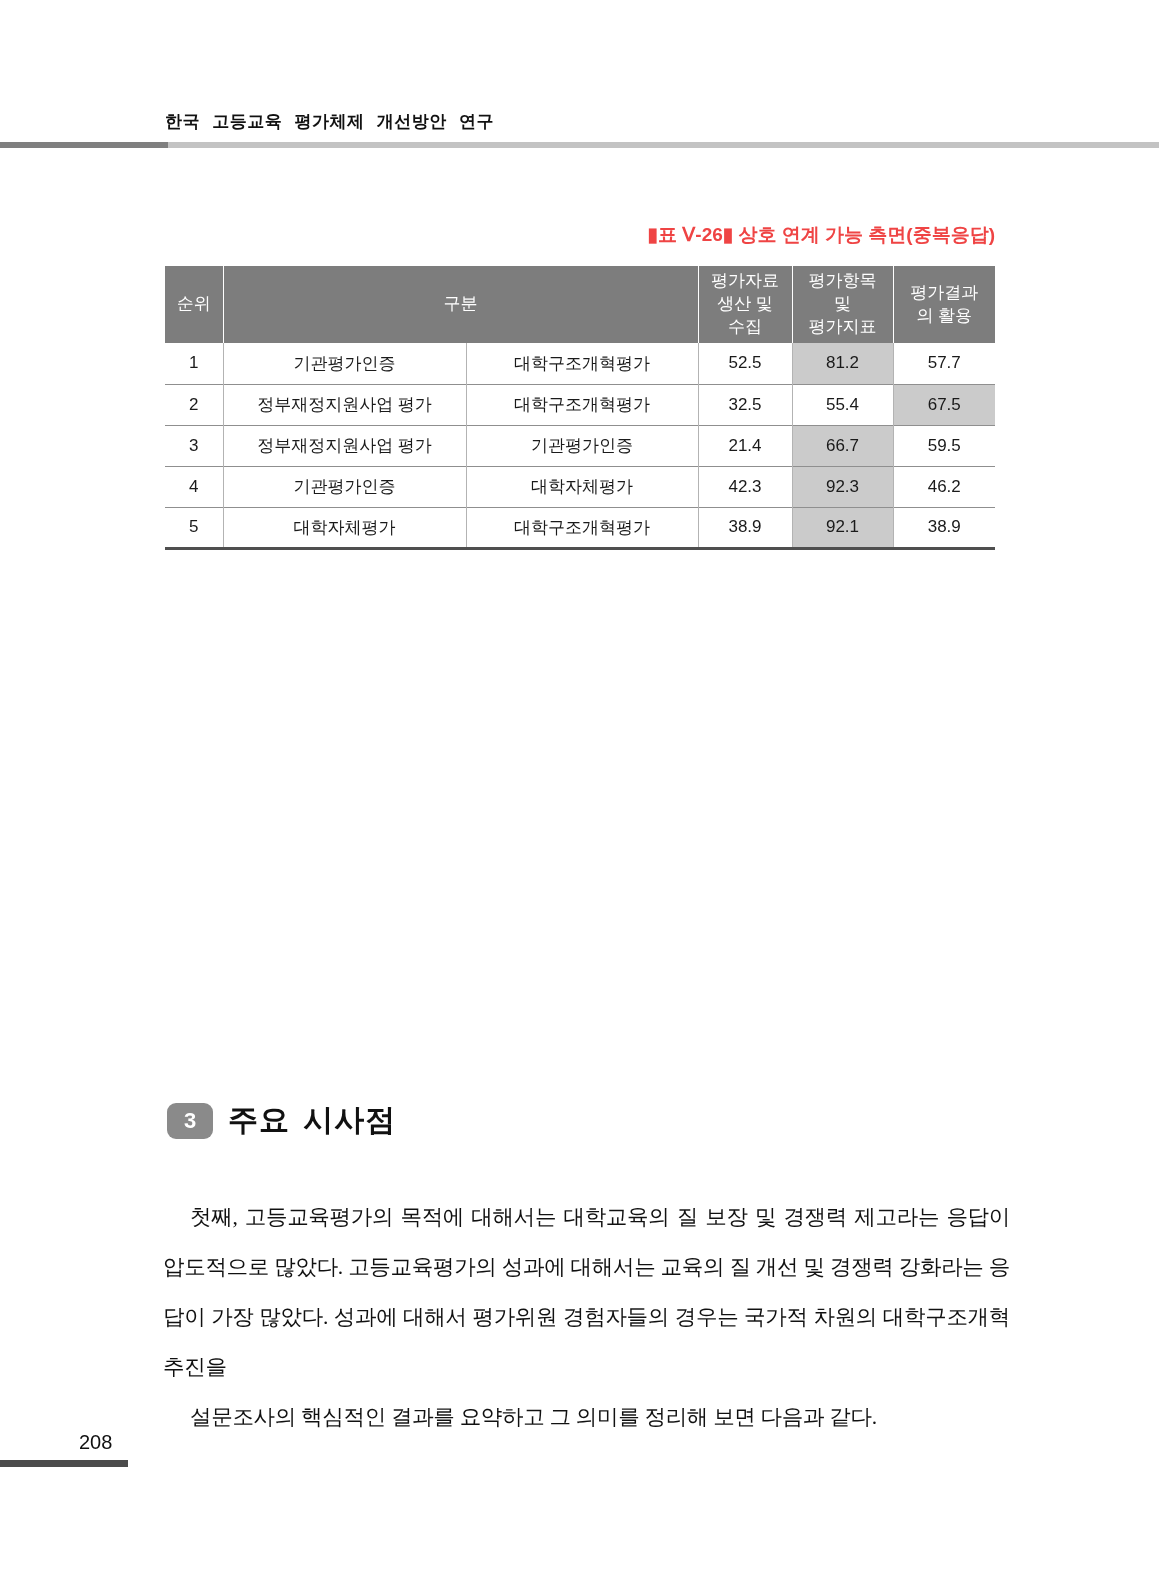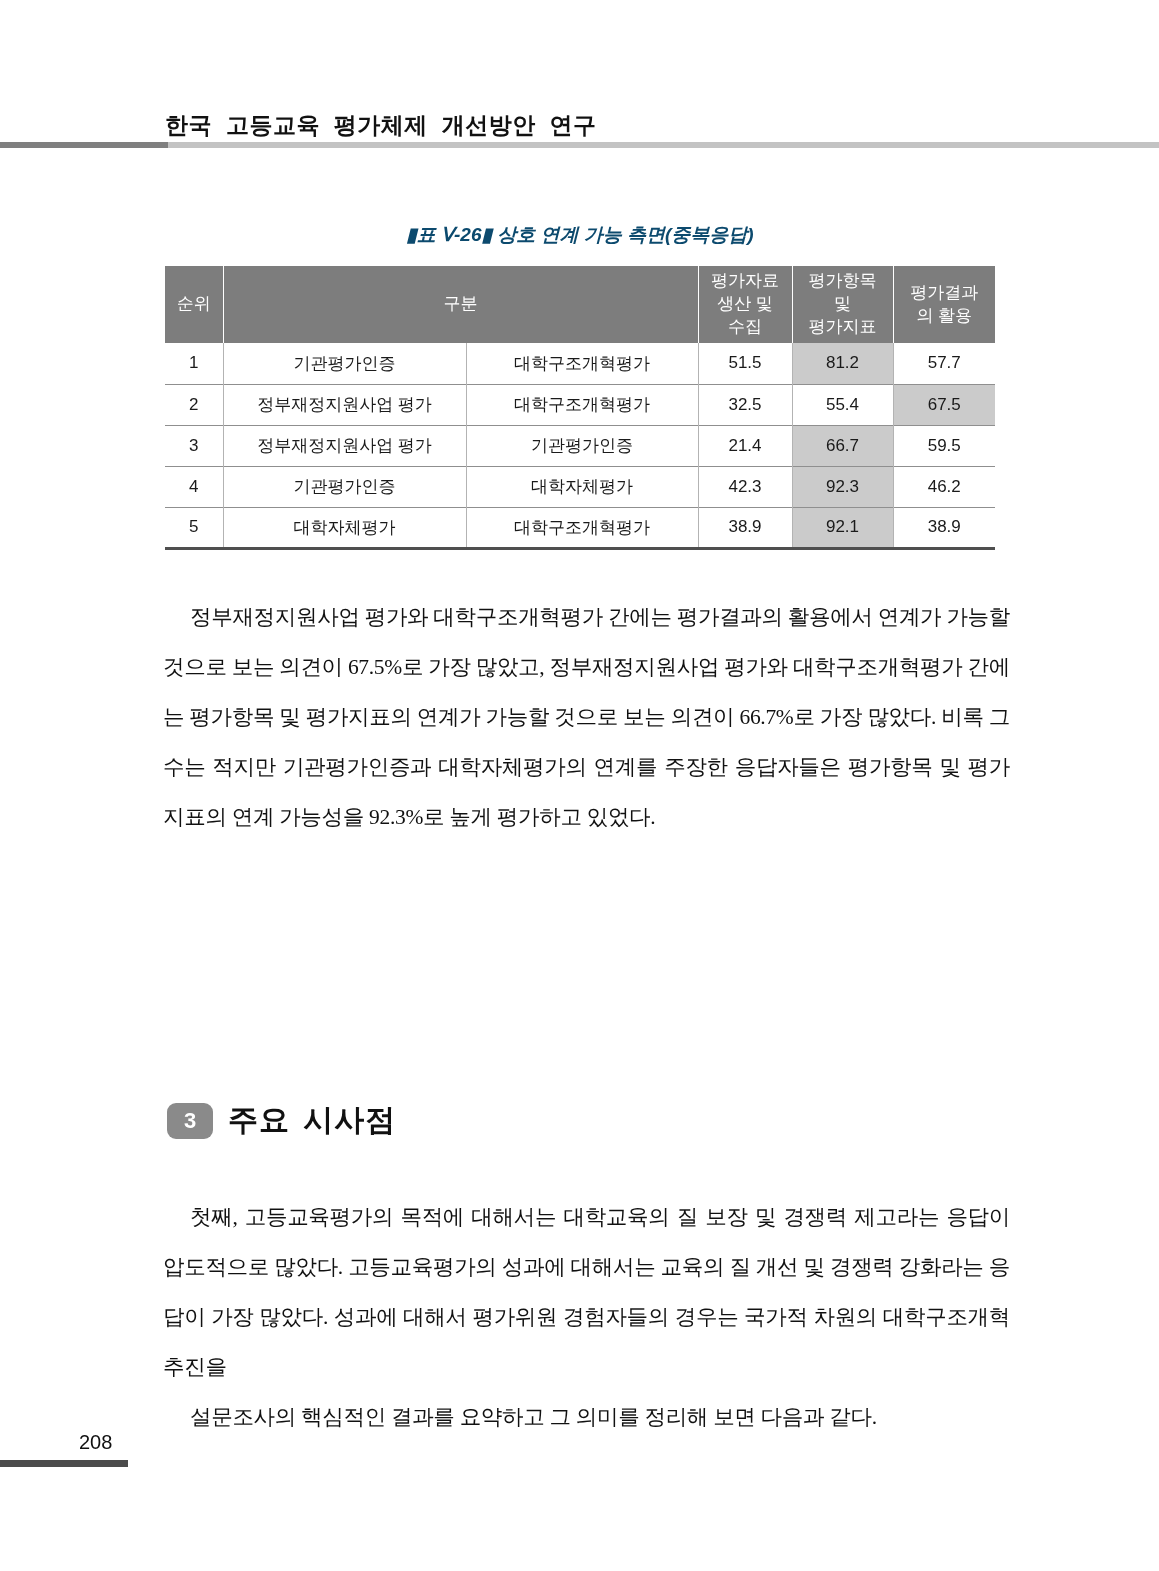--- a/index.html
+++ b/index.html
@@ -9,34 +9,33 @@
     width: 1159px; height: 1571px;
     background: #ffffff;
     margin: 0 auto;
     overflow: hidden;
     color: #1a1a1a;
   }
 
   
   .running-header {
     position: absolute; left: 165px; top: 110px;
-    font-size: 23px; font-weight: bold; color: #111;
+    font-size: 17px; font-weight: bold; color: #111;
     word-spacing: 7px; letter-spacing: 0.5px;
     font-family: "Liberation Sans", sans-serif;
   }
   .header-rule { position: absolute; top: 142px; left: 0; width: 1159px; height: 6px; }
   .header-rule .dark  { position: absolute; left: 0; top: 0; width: 168px; height: 6px; background: #7f7f7f; }
   .header-rule .light { position: absolute; left: 168px; top: 0; width: 991px; height: 6px; background: #c3c3c3; }
 
   
   .table-title {
     position: absolute; left: 165px; top: 222px; width: 830px;
-    text-align: center; font-size: 19px; font-weight: bold; color: #0c4a6e;
+    text-align: right; font-size: 19px; font-weight: bold; color: #ef4444;
     font-family: "Liberation Sans", sans-serif;
-    font-style: italic;
   }
 
   
   .tbl-wrap { position: absolute; left: 165px; top: 266px; width: 830px; }
   table.survey {
     width: 830px; border-collapse: collapse; table-layout: fixed;
     font-family: "Liberation Sans", sans-serif;
   }
   table.survey th {
     background: #7d7d7d; color: #ffffff; font-weight: normal;
@@ -128,21 +127,21 @@
 평가지표</th>
           <th>평가결과
 의 활용</th>
         </tr>
       </thead>
       <tbody>
         <tr>
           <td>1</td>
           <td>기관평가인증</td>
           <td>대학구조개혁평가</td>
-          <td>51.5</td>
+          <td>52.5</td>
           <td class="hl">81.2</td>
           <td>57.7</td>
         </tr>
         <tr>
           <td>2</td>
           <td>정부재정지원사업 평가</td>
           <td>대학구조개혁평가</td>
           <td>32.5</td>
           <td>55.4</td>
           <td class="hl">67.5</td>
@@ -169,21 +168,20 @@
           <td>대학구조개혁평가</td>
           <td>38.9</td>
           <td class="hl">92.1</td>
           <td>38.9</td>
         </tr>
       </tbody>
     </table>
   </div>
 
   <div class="body-block block-1">
-    <p>정부재정지원사업 평가와 대학구조개혁평가 간에는 평가결과의 활용에서 연계가 가능할 것으로 보는 의견이 67.5%로 가장 많았고,  정부재정지원사업 평가와 대학구조개혁평가 간에는 평가항목 및 평가지표의 연계가 가능할 것으로 보는 의견이 66.7%로 가장 많았다.  비록 그 수는 적지만 기관평가인증과 대학자체평가의 연계를 주장한 응답자들은 평가항목 및 평가지표의 연계 가능성을 92.3%로 높게 평가하고 있었다.</p>
   </div>
 
   <div class="section-heading">
     <div class="section-badge">3</div>
     <div class="section-title">주요 시사점</div>
   </div>
 
   <div class="body-block block-2">
     <p>첫째,  고등교육평가의 목적에 대해서는 대학교육의 질 보장 및 경쟁력 제고라는 응답이 압도적으로 많았다.  고등교육평가의 성과에 대해서는 교육의 질 개선 및 경쟁력 강화라는 응답이 가장 많았다.  성과에 대해서 평가위원 경험자들의 경우는 국가적 차원의 대학구조개혁 추진을</p>
     <p>설문조사의 핵심적인 결과를 요약하고 그 의미를 정리해 보면 다음과 같다.</p>

